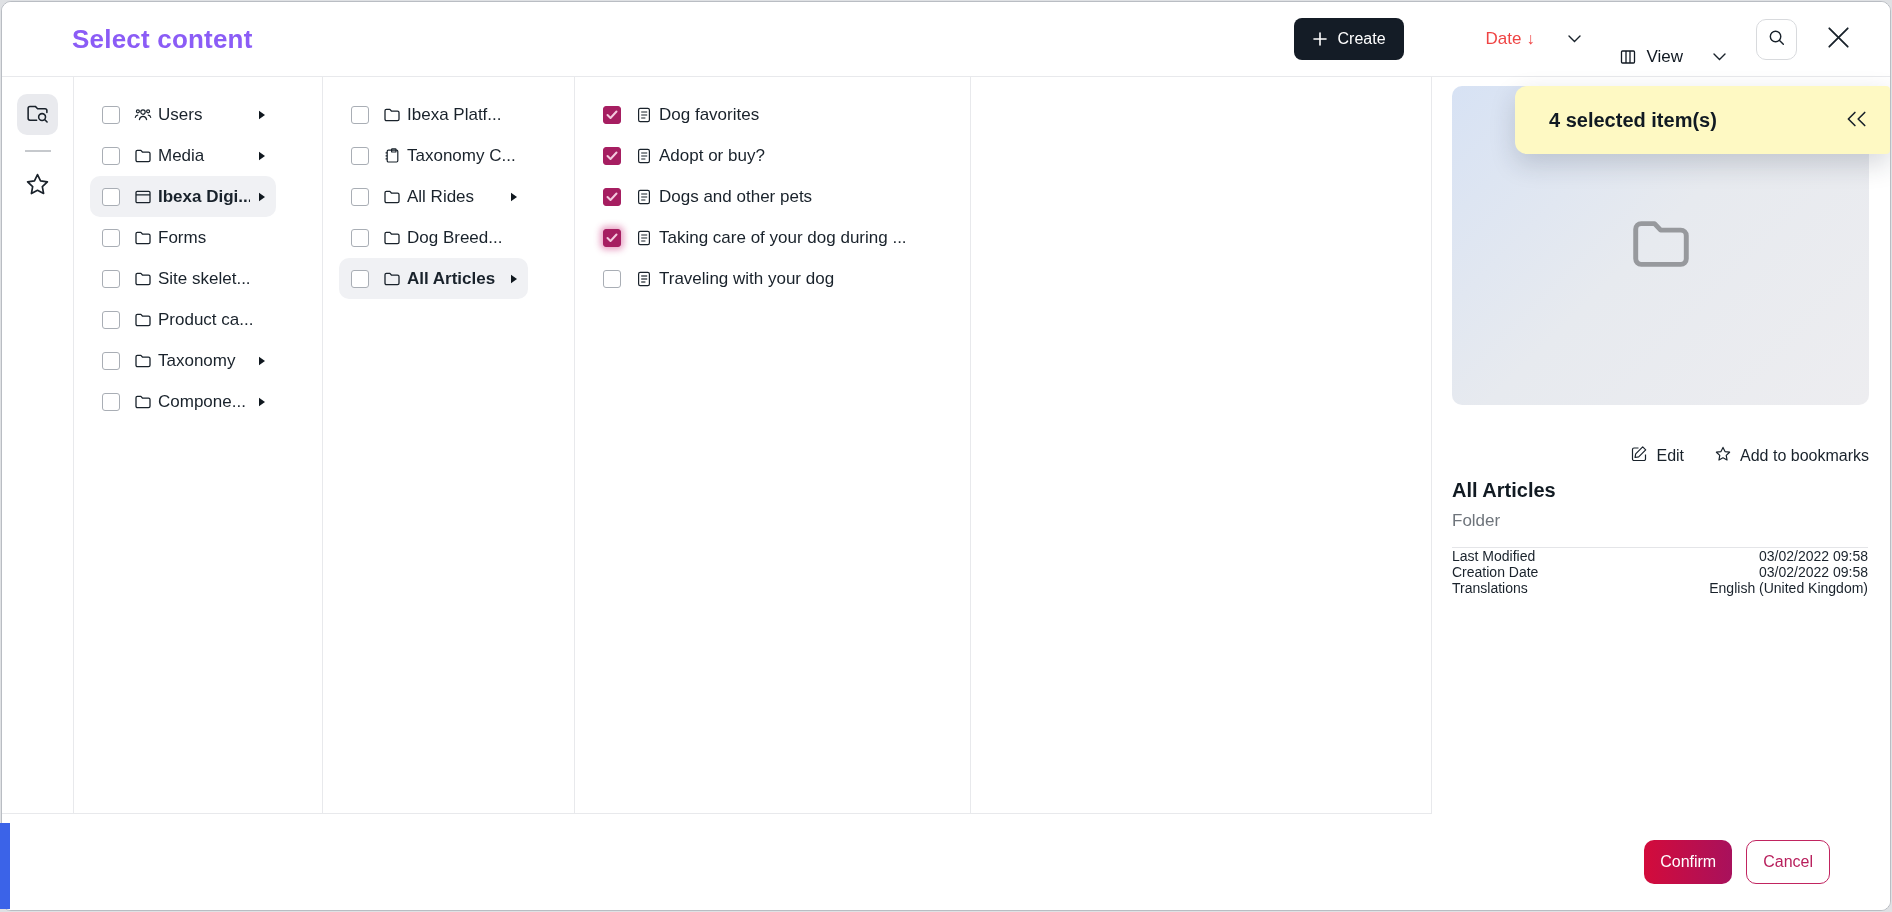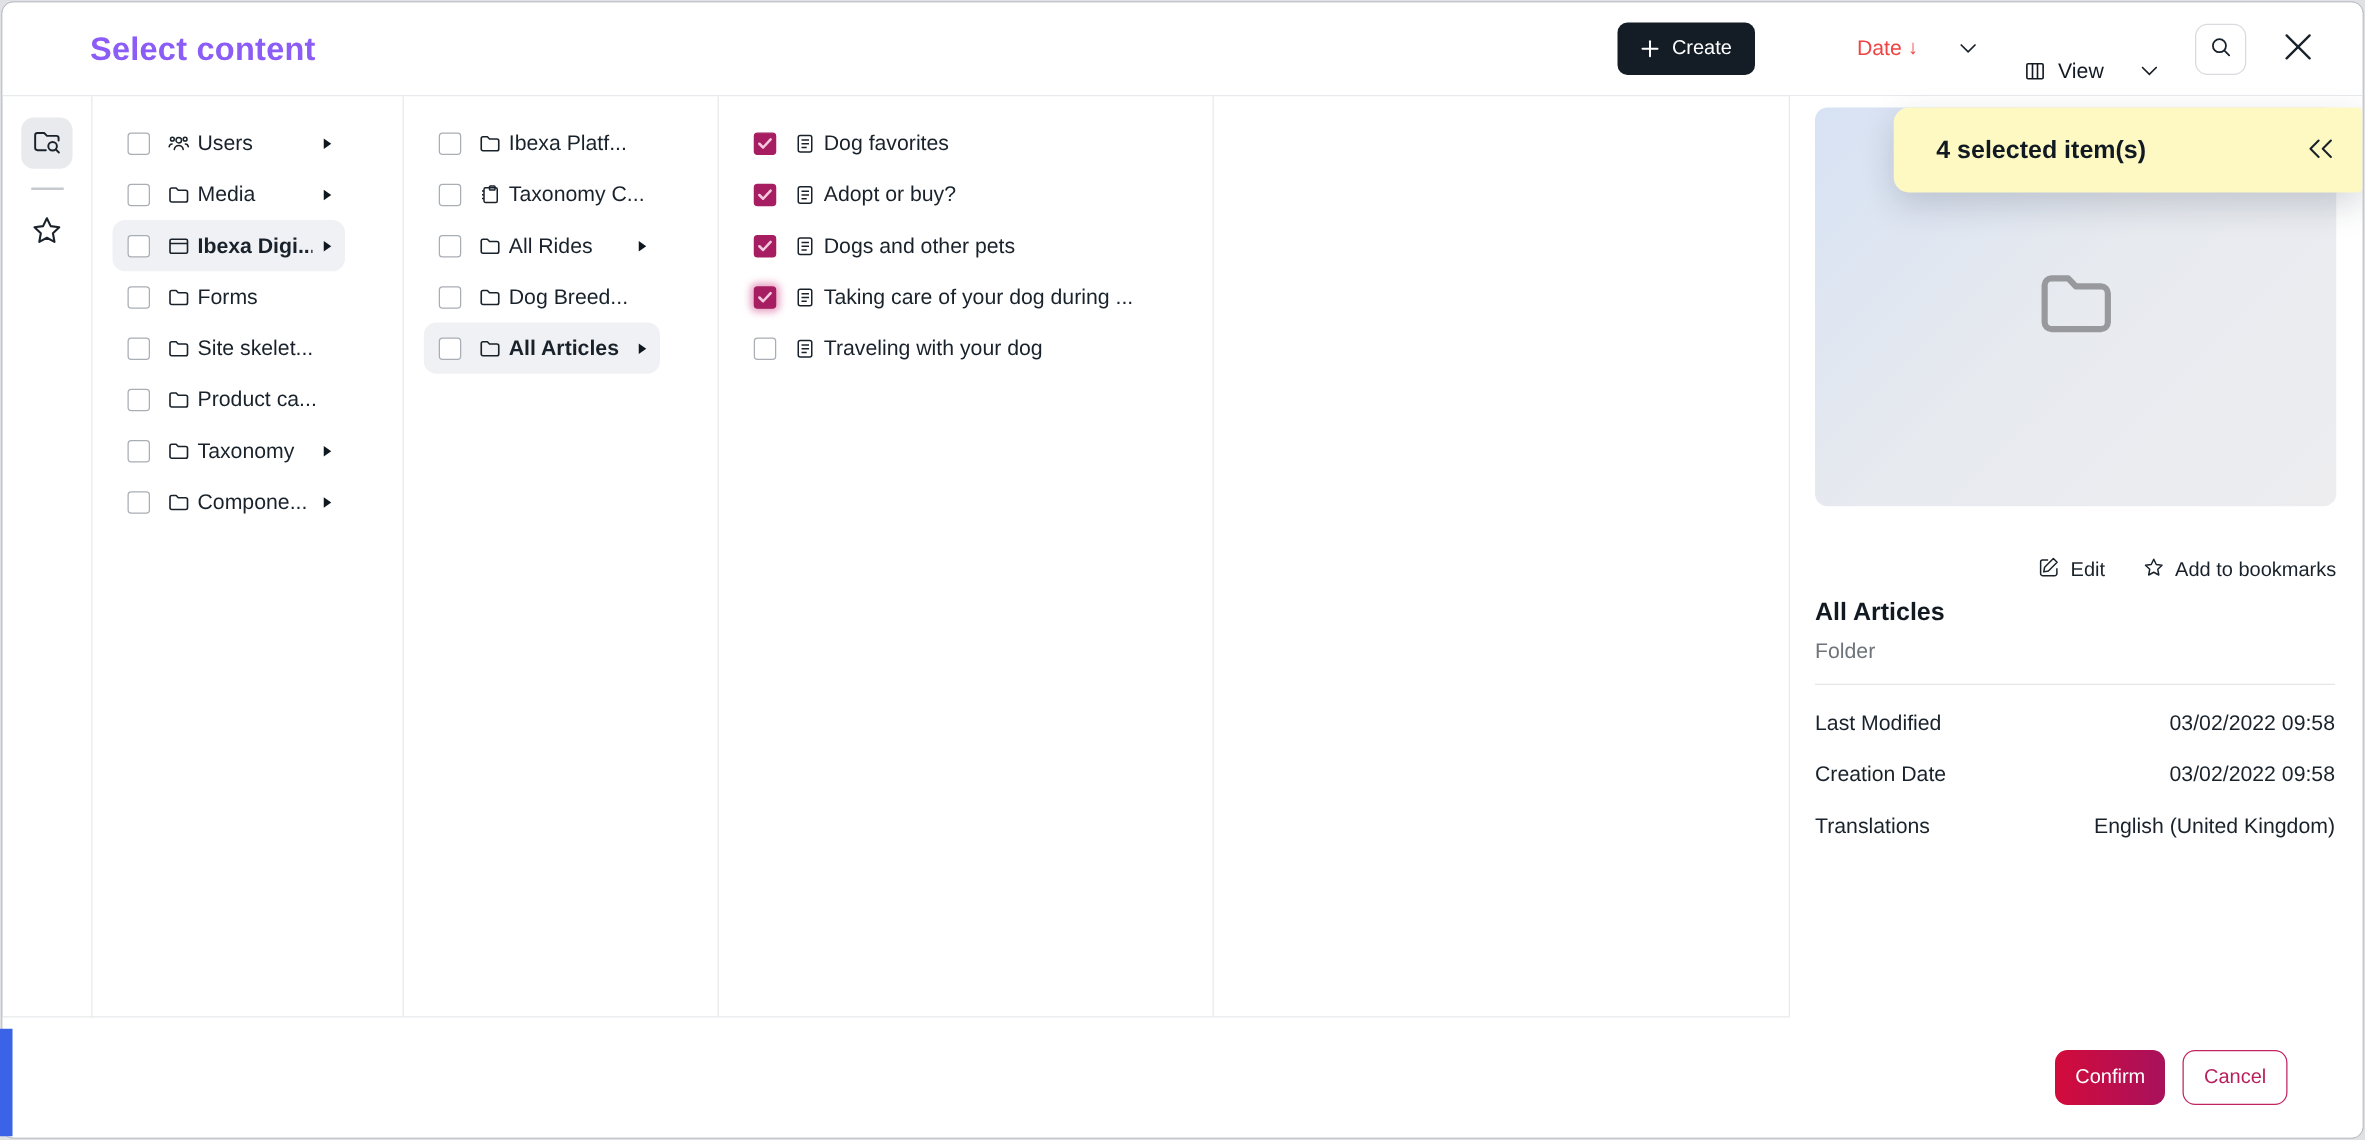--- a/index.html
+++ b/index.html
@@ -120,21 +120,21 @@
   .panel-actions{
     position:absolute;top:344px;right:21px;
     display:flex;align-items:center;gap:30px;
     font-size:16px;color:#19222b;margin-top:24px;
   }
   .p-action{display:flex;align-items:center;gap:8px;background:none;border:none;font-family:inherit;font-size:16px;color:#19222b;cursor:pointer;}
   .panel-info{position:absolute;left:20px;right:22px;top:402px;}
   .panel-title{font-size:20px;font-weight:700;color:#111a22;}
   .panel-type{margin-top:9px;font-size:17px;color:#6e747b;}
   .panel-divider{margin-top:16px;border-top:1px solid #e4e5e8;}
-  .meta-row{display:flex;justify-content:space-between;align-items:baseline;font-size:17px;margin-top:21px;color:#19222b;}
+  .meta-row{display:flex;justify-content:space-between;align-items:baseline;font-size:14px;color:#19222b;}
   .meta-row .meta-value{text-align:right;}
   
   .modal-footer{
     height:96px;flex:none;background:#fff;
     display:flex;align-items:center;justify-content:flex-end;
     padding-right:60px;gap:14px;
   }
   .btn{height:44px;border-radius:10px;font-size:16px;font-family:inherit;cursor:pointer;}
   .btn-confirm{
     min-width:84px;padding:0 16px;border:none;color:#fff;

